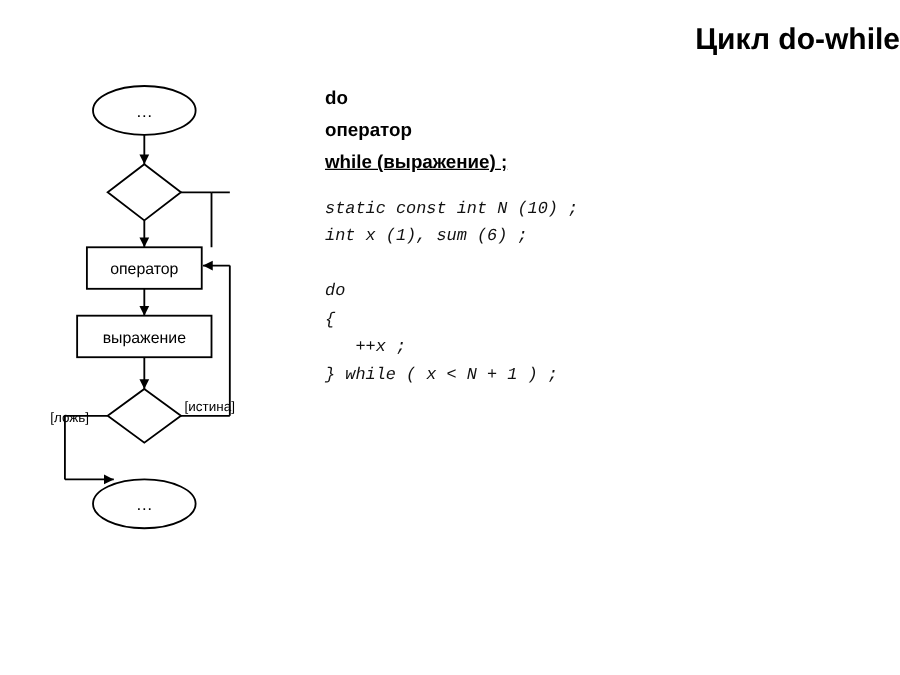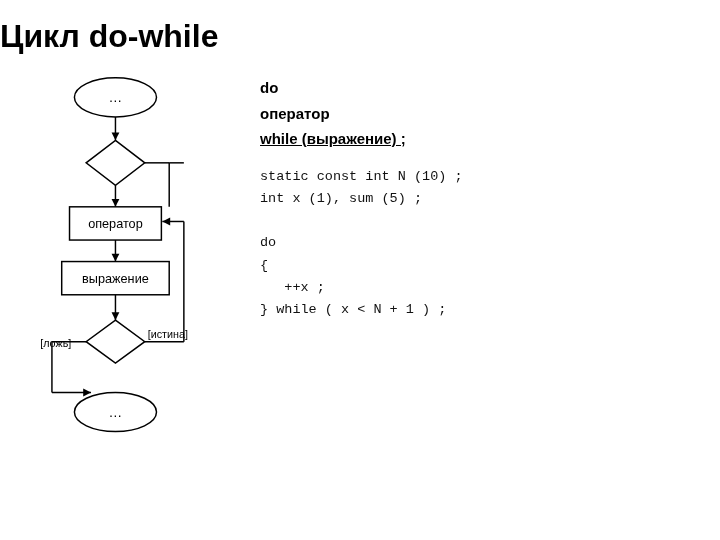--- a/index.html
+++ b/index.html
@@ -7,22 +7,22 @@
       width: 720px;
       height: 540px;
       background: #fff;
       font-family: Arial, sans-serif;
       position: relative;
       overflow: hidden;
     }
 
     
     .page-title {
-      text-align: left;
-      font-size: 32px;
+      text-align: right;
+      font-size: 24px;
       font-weight: normal;
       padding-top: 18px;
       padding-bottom: 10px;
     }
     .page-title span {
       font-weight: bold;
     }
 
     
     .content {
@@ -58,20 +58,21 @@
     }
     .syntax-block .kw {
       font-weight: bold;
     }
 
     .code-block {
       font-family: 'Courier New', monospace;
       font-size: 13.5px;
       line-height: 1.65;
       color: #111;
+      font-style: italic;
     }
   </style>
 </head>
 <body>
 
 <div class="page-title">
   <span>Цикл </span><span style="font-weight:bold;">do-while</span>
 </div>
 
 <div class="content">
@@ -134,21 +135,21 @@
   <div class="code-panel">
 
     <div class="syntax-block">
       <div><span class="kw" style="font-weight:bold;">do</span></div>
       <div><span style="font-weight:bold;">    оператор</span></div>
       <div><span style="font-weight:bold;text-decoration:underline;">while (выражение) ;</span></div>
     </div>
 
     <div class="code-block">
       <div>static const int N (10) ;</div>
-      <div>int x (1), sum (5) ;</div>
+      <div>int x (1), sum (6) ;</div>
       <div>&nbsp;</div>
       <div>do</div>
       <div>{</div>
       <div>&nbsp;&nbsp;&nbsp;++x ;</div>
       <div>} while ( x &lt; N + 1 ) ;</div>
       <div>&nbsp;</div>
     </div>
   </div>
 </div>
 

